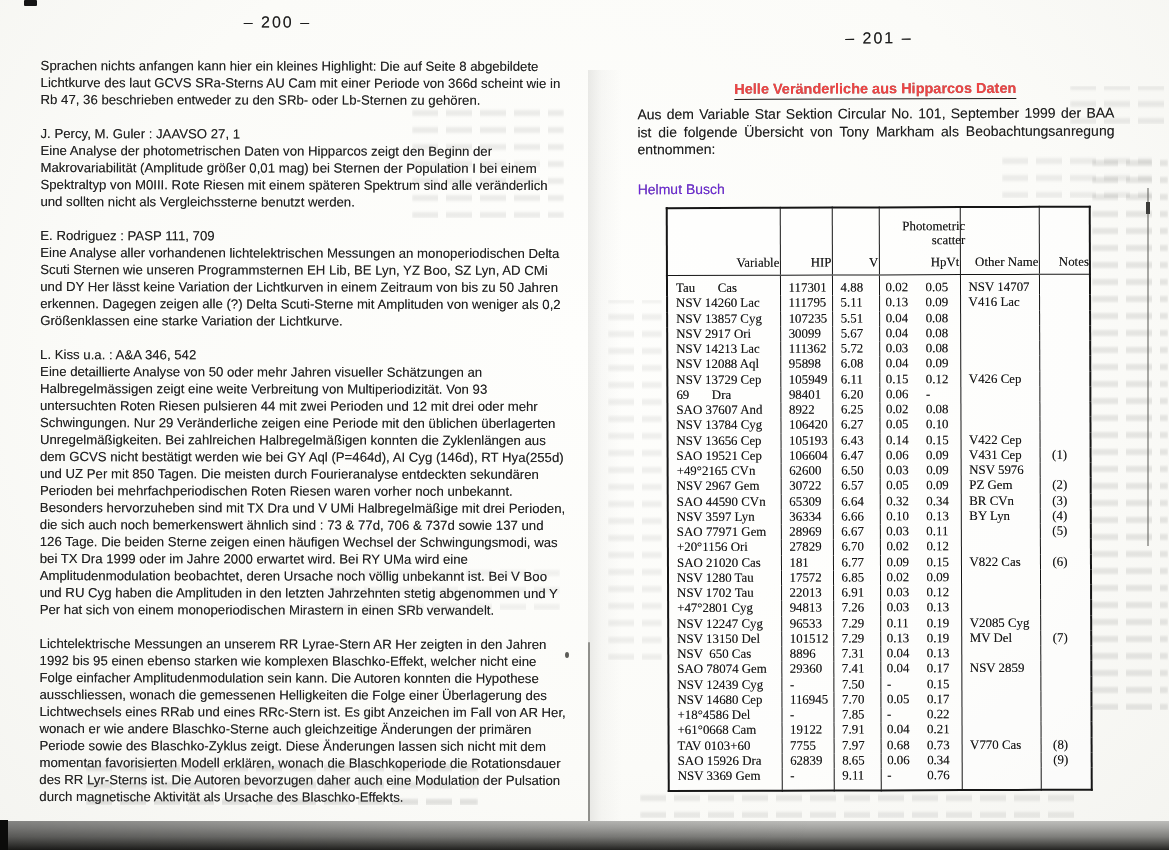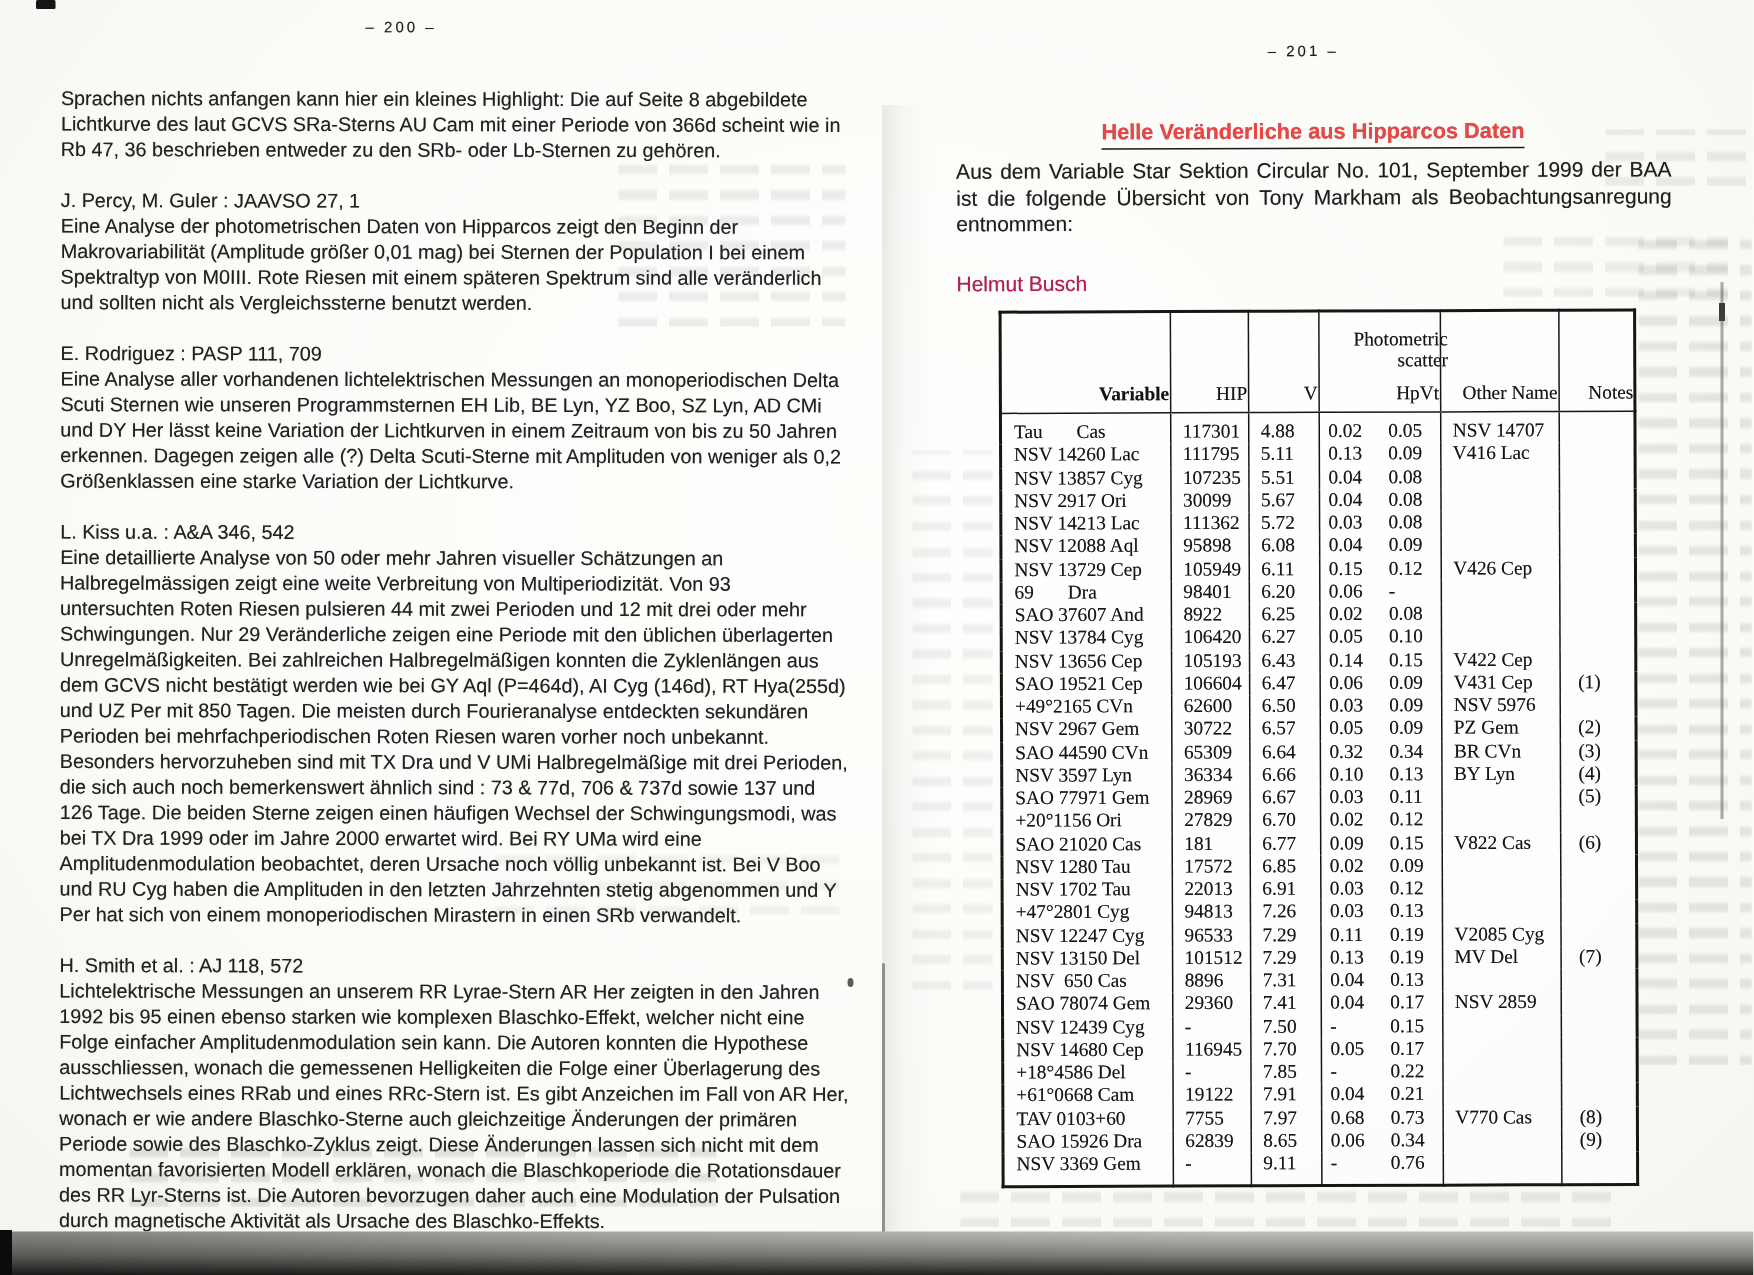--- a/index.html
+++ b/index.html
@@ -9,21 +9,21 @@
       radial-gradient(ellipse at 50% 40%, #fefefc 0%, #fbfbf8 60%, #f4f4f0 100%);
     font-family:"Liberation Sans", sans-serif;
     color:#222;
   }
   .page{position:absolute;inset:0;}
   #left-page{transform:rotate(0.1deg);}
   #right-page{transform:rotate(-0.2deg);transform-origin:60% 0;}
 
   
   .page-number{
-    position:absolute;font-size:10px;letter-spacing:2px;color:#1d1d1d;
+    position:absolute;font-size:16px;letter-spacing:2px;color:#1d1d1d;
     text-shadow:0 0 .5px rgba(30,30,30,.55);
   }
   #lp-number{top:14px;left:243px;}
   #rp-number{top:30px;left:845px;}
 
   #lp-body{
     position:absolute;top:58px;left:40px;width:527px;
     font-size:13.2px;line-height:17px;color:#212121;
     text-shadow:0 0 .5px rgba(30,30,30,.5);
   }
@@ -42,38 +42,38 @@
     font-weight:bold;font-size:14.5px;color:#ef4444;
     border-bottom:1.6px solid #1a1a1a;padding-bottom:2px;
     text-shadow:0 0 .5px rgba(20,20,20,.55);
   }
   #rp-intro{
     position:absolute;top:106px;left:637px;width:477px;
     font-size:14px;line-height:17.5px;text-align:justify;color:#1e1e1e;
     text-shadow:0 0 .5px rgba(30,30,30,.5);
   }
   #rp-author{
-    position:absolute;top:181px;left:637px;font-size:14px;color:#be185d;
+    position:absolute;top:181px;left:637px;font-size:14px;color:#6d28d9;
     text-shadow:0 0 .5px rgba(30,30,30,.5);
   }
 
   
   #star-table-wrap{position:absolute;top:207px;left:665px;}
   table#star-table{
     border-collapse:collapse;table-layout:fixed;width:423px;
     font-family:"Liberation Serif", serif;font-size:12.9px;color:#161616;
     text-shadow:0 0 .4px rgba(25,25,25,.55);
     border:2.2px solid #161616;background:rgba(255,255,255,.55);
   }
   #star-table th{
     font-weight:normal;text-align:right;vertical-align:bottom;
     padding:4px 0 4px 8px;height:58px;
     border-left:1.6px solid #161616;border-bottom:1.8px solid #161616;
   }
-  #star-table th:first-child{border-left:none;font-weight:bold;}
+  #star-table th:first-child{border-left:none;}
   #star-table .th-scatter{padding-left:6px;}
   .scatter-head-top{display:block;line-height:14px;margin-bottom:8px;width:80px;}
   .scatter-head-sub .hp{display:inline-block;width:40px;}
   #star-table td{
     padding:0 0 0 8px;line-height:15.25px;vertical-align:top;
     border-left:1.6px solid #161616;overflow:hidden;
   }
   #star-table td:first-child{border-left:none;white-space:pre;}
   #star-table tbody tr:first-child td{padding-top:5px;}
   #star-table tbody tr:last-child td{padding-bottom:6px;}
@@ -139,21 +139,20 @@
     <div class="article-heading">E. Rodriguez : PASP 111, 709</div>
     <div class="article-body">Eine Analyse aller vorhandenen lichtelektrischen Messungen an monoperiodischen Delta Scuti Sternen wie unseren Programmsternen EH Lib, BE Lyn, YZ Boo, SZ Lyn, AD CMi und DY Her lässt keine Variation der Lichtkurven in einem Zeitraum von bis zu 50 Jahren erkennen. Dagegen zeigen alle (?) Delta Scuti-Sterne mit Amplituden von weniger als 0,2 Größenklassen eine starke Variation der Lichtkurve.</div>
   </div>
 
   <div class="article">
     <div class="article-heading">L. Kiss u.a. : A&amp;A 346, 542</div>
     <div class="article-body">Eine detaillierte Analyse von 50 oder mehr Jahren visueller Schätzungen an Halbregelmässigen zeigt eine weite Verbreitung von Multiperiodizität. Von 93 untersuchten Roten Riesen pulsieren 44 mit zwei Perioden und 12 mit drei oder mehr Schwingungen. Nur 29 Veränderliche zeigen eine Periode mit den üblichen überlagerten Unregelmäßigkeiten. Bei zahlreichen Halbregelmäßigen konnten die Zyklenlängen aus dem GCVS nicht bestätigt werden wie bei GY Aql (P=464d), AI Cyg (146d), RT Hya(255d) und UZ Per mit 850 Tagen. Die meisten durch Fourieranalyse entdeckten sekundären Perioden bei mehrfachperiodischen Roten Riesen waren vorher noch unbekannt. Besonders hervorzuheben sind mit TX Dra und V UMi Halbregelmäßige mit drei Perioden, die sich auch noch bemerkenswert ähnlich sind : 73 &amp; 77d, 706 &amp; 737d sowie 137 und 126 Tage. Die beiden Sterne zeigen einen häufigen Wechsel der Schwingungsmodi, was bei TX Dra 1999 oder im Jahre 2000 erwartet wird. Bei RY UMa wird eine Amplitudenmodulation beobachtet, deren Ursache noch völlig unbekannt ist. Bei V Boo und RU Cyg haben die Amplituden in den letzten Jahrzehnten stetig abgenommen und Y Per hat sich von einem monoperiodischen Mirastern in einen SRb verwandelt.</div>
   </div>
 
   <div class="article">
-    <div class="article-heading">H. Smith et al. : AJ 118, 572</div>
     <div class="article-body">Lichtelektrische Messungen an unserem RR Lyrae-Stern AR Her zeigten in den Jahren 1992 bis 95 einen ebenso starken wie komplexen Blaschko-Effekt, welcher nicht eine Folge einfacher Amplitudenmodulation sein kann. Die Autoren konnten die Hypothese ausschliessen, wonach die gemessenen Helligkeiten die Folge einer Überlagerung des Lichtwechsels eines RRab und eines RRc-Stern ist. Es gibt Anzeichen im Fall von AR Her, wonach er wie andere Blaschko-Sterne auch gleichzeitige Änderungen der primären Periode sowie des Blaschko-Zyklus zeigt. Diese Änderungen lassen sich nicht mit dem momentan favorisierten Modell erklären, wonach die Blaschkoperiode die Rotationsdauer des RR Lyr-Sterns ist. Die Autoren bevorzugen daher auch eine Modulation der Pulsation durch magnetische Aktivität als Ursache des Blaschko-Effekts.</div>
   </div>
 </div>
     <div id="lp-signature">Michael Dahm</div>
   </div>
 </div>
 
 <div class="page" id="right-page">
   <div class="page-number" id="rp-number">–  201  –</div>
 

